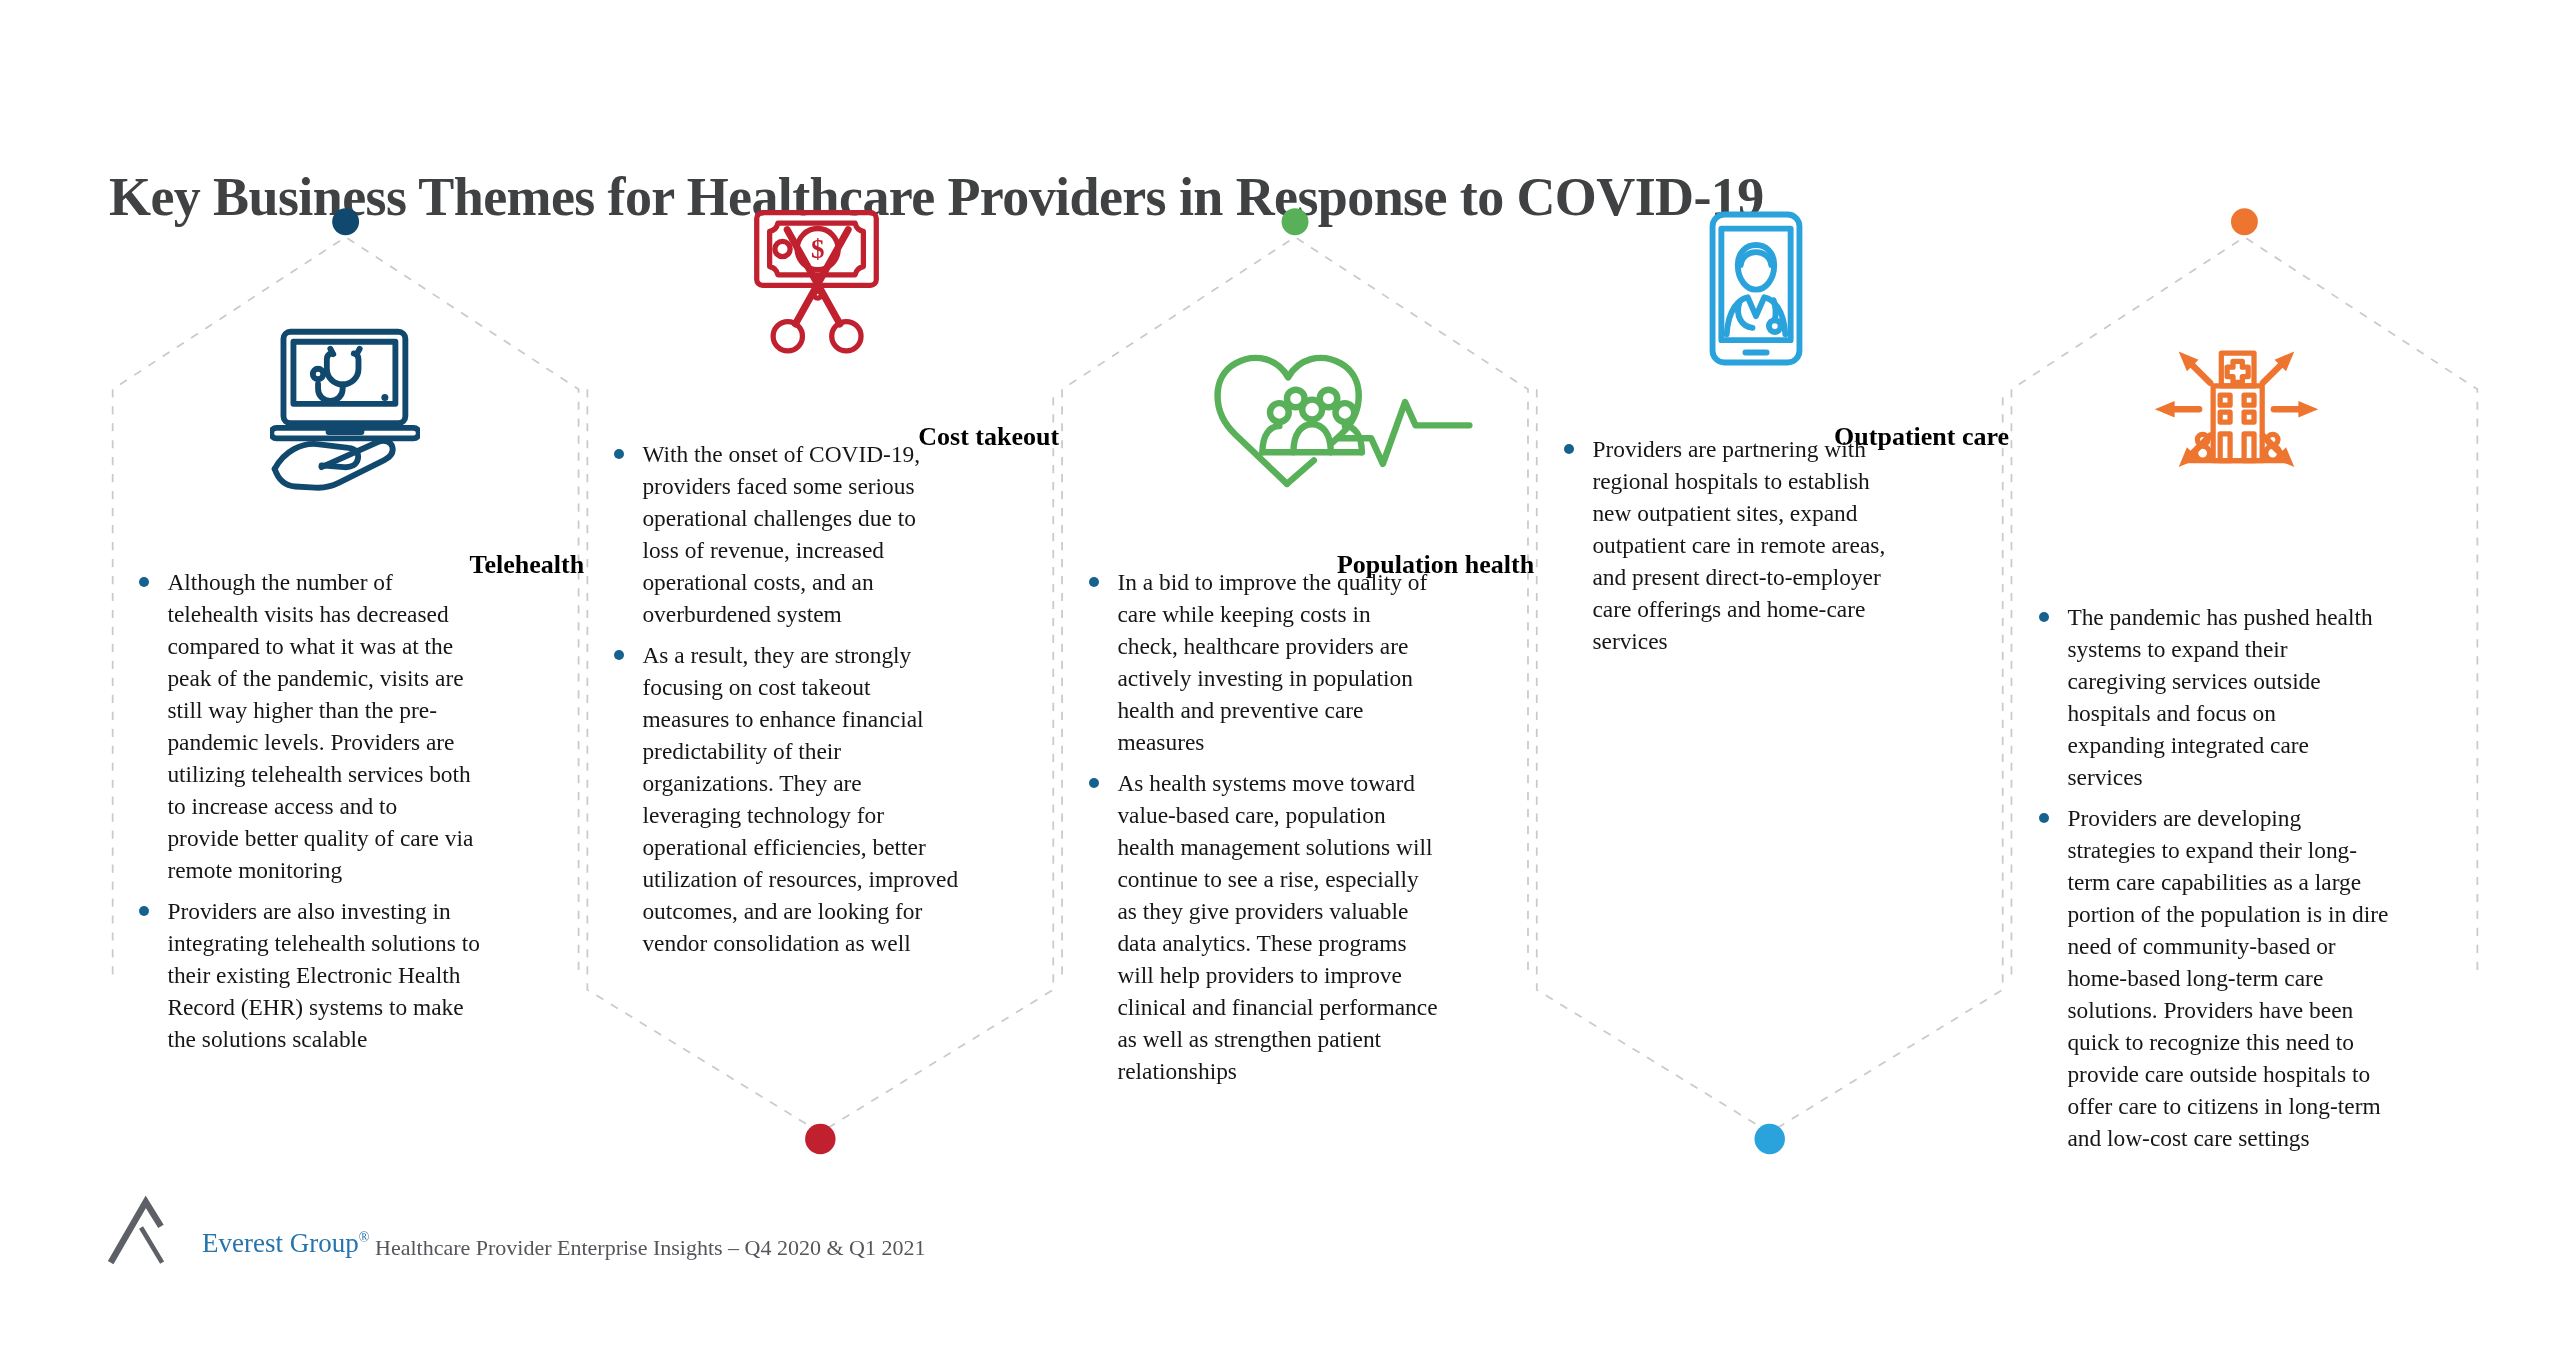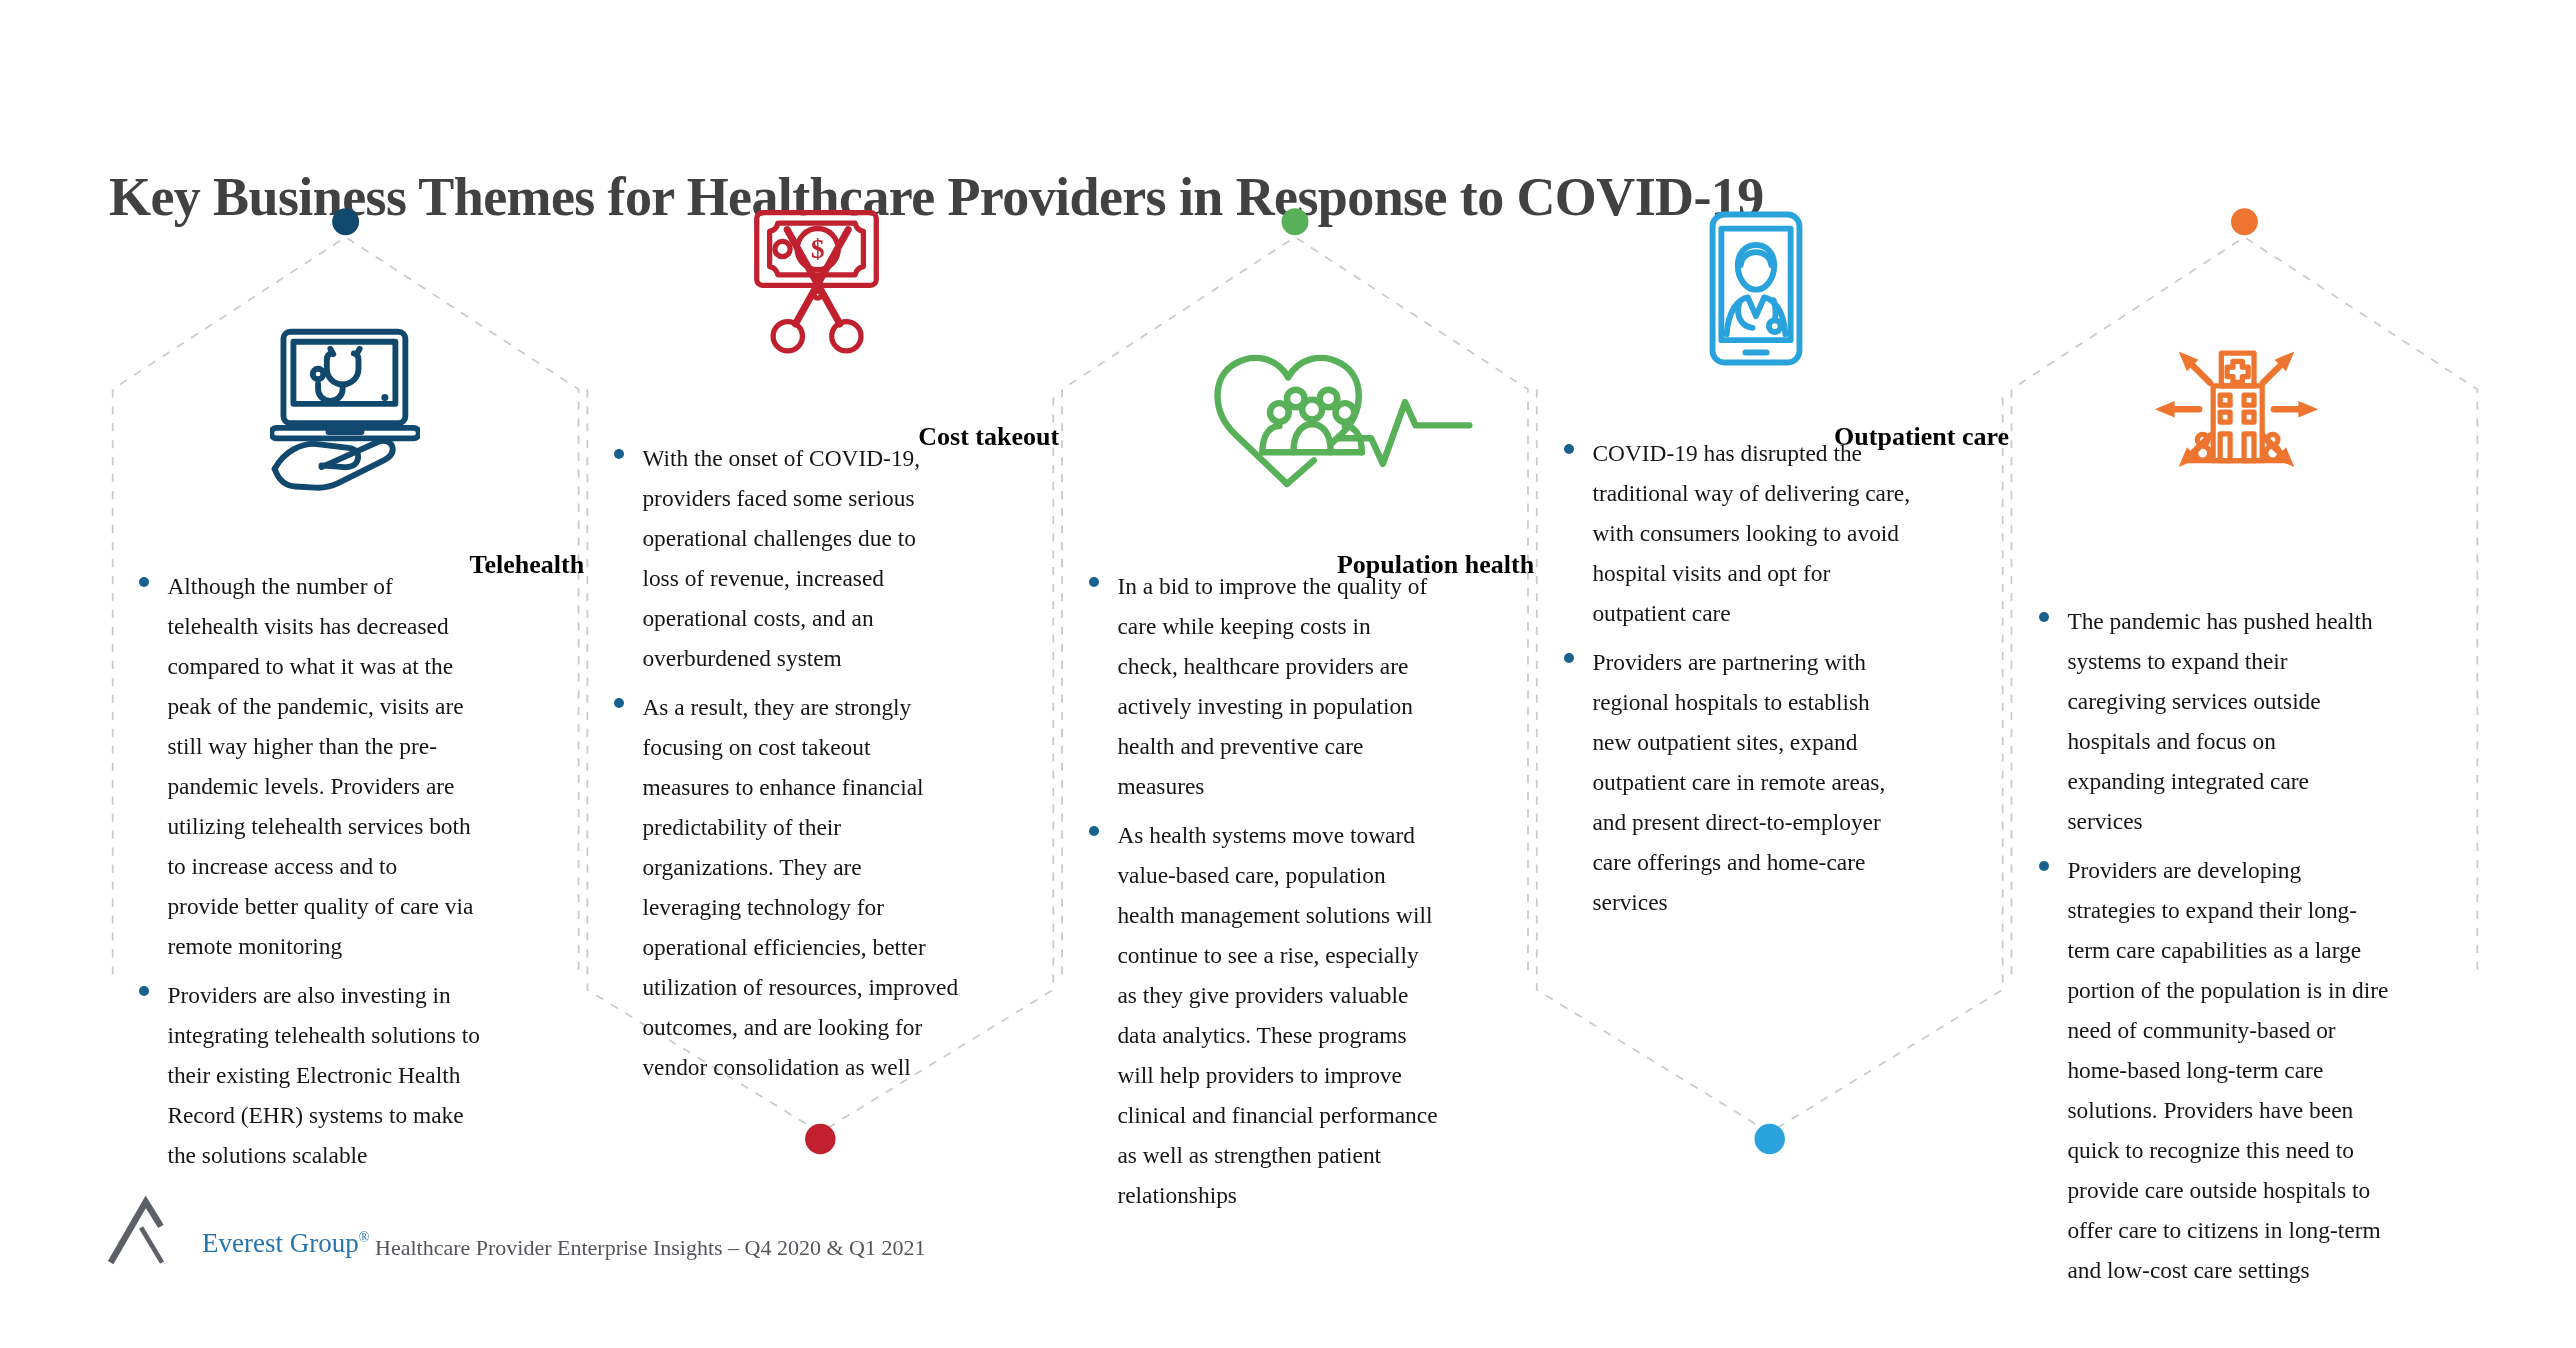--- a/index.html
+++ b/index.html
@@ -9,21 +9,21 @@
               color:var(--title-text);letter-spacing:-0.6px;white-space:nowrap;}
   .bg-layer{position:absolute;left:0;top:0;width:2576px;height:1348px;}
   .hex{fill:none;stroke:var(--dash-line);stroke-width:3;stroke-dasharray:14 15;}
   .column{position:absolute;top:0;height:1348px;width:466px;}
   .col-heading{position:absolute;left:-5.9px;width:478px;text-align:right;font-weight:bold;
                font-size:26px;line-height:34px;color:var(--heading-text);white-space:pre-line;}
   .col-odd .col-heading{top:495px;}
   .col-even .col-heading{top:367px;}
   .icon-wrap{position:absolute;}
   .bullets{position:absolute;left:23.4px;width:433px;margin:0;padding:0;list-style:none;}
-  .bullets li{position:relative;padding-left:32px;margin:0 0 9.4px 0;font-size:23.4px;line-height:40px;
+  .bullets li{position:relative;padding-left:32px;margin:0 0 9.4px 0;font-size:23.4px;line-height:32px;
               color:var(--body-text);white-space:pre-line;}
   .bullets li::before{content:"";position:absolute;left:4.1px;top:11px;width:10px;height:10px;
               border-radius:50%;background:var(--bullet-dot);}
   .footer{position:absolute;left:0;top:1162px;width:2576px;height:76px;padding-left:12px;}
   .logo{position:absolute;left:107px;top:2.9px;}
   .brand{position:absolute;left:202px;top:35px;font-size:27px;color:var(--brand-blue);white-space:nowrap;}
   .brand sup{font-size:14px;}
   .caption{position:absolute;left:375px;top:42px;font-size:22px;color:var(--footer-text);white-space:nowrap;text-align:right;}
 </style>
 </head>
@@ -174,25 +174,20 @@
           <path d="M49,92 c0,24 14,42 31,42 s31,-18 31,-42"></path>
           <path d="M30,210 c3,-42 20,-60 36,-63 l14,32 l14,-32 c16,3 33,21 36,63"></path>
           <path d="M52,155 c-8,24 4,42 22,44"></path>
           <path d="M110,152 c4,12 4,24 2,34"></path>
           <circle cx="112" cy="196" r="10"></circle>
         </g>
       </svg>
     </div>
     <h2 class="col-heading">Outpatient care</h2>
     <ul class="bullets" style="top:402px">
-        <li>COVID-19 has disrupted the
-traditional way of delivering care,
-with consumers looking to avoid
-hospital visits and opt for
-outpatient care</li>
         <li>Providers are partnering with
 regional hospitals to establish
 new outpatient sites, expand
 outpatient care in remote areas,
 and present direct-to-employer
 care offerings and home-care
 services</li>
       </ul>
   </section>
 

